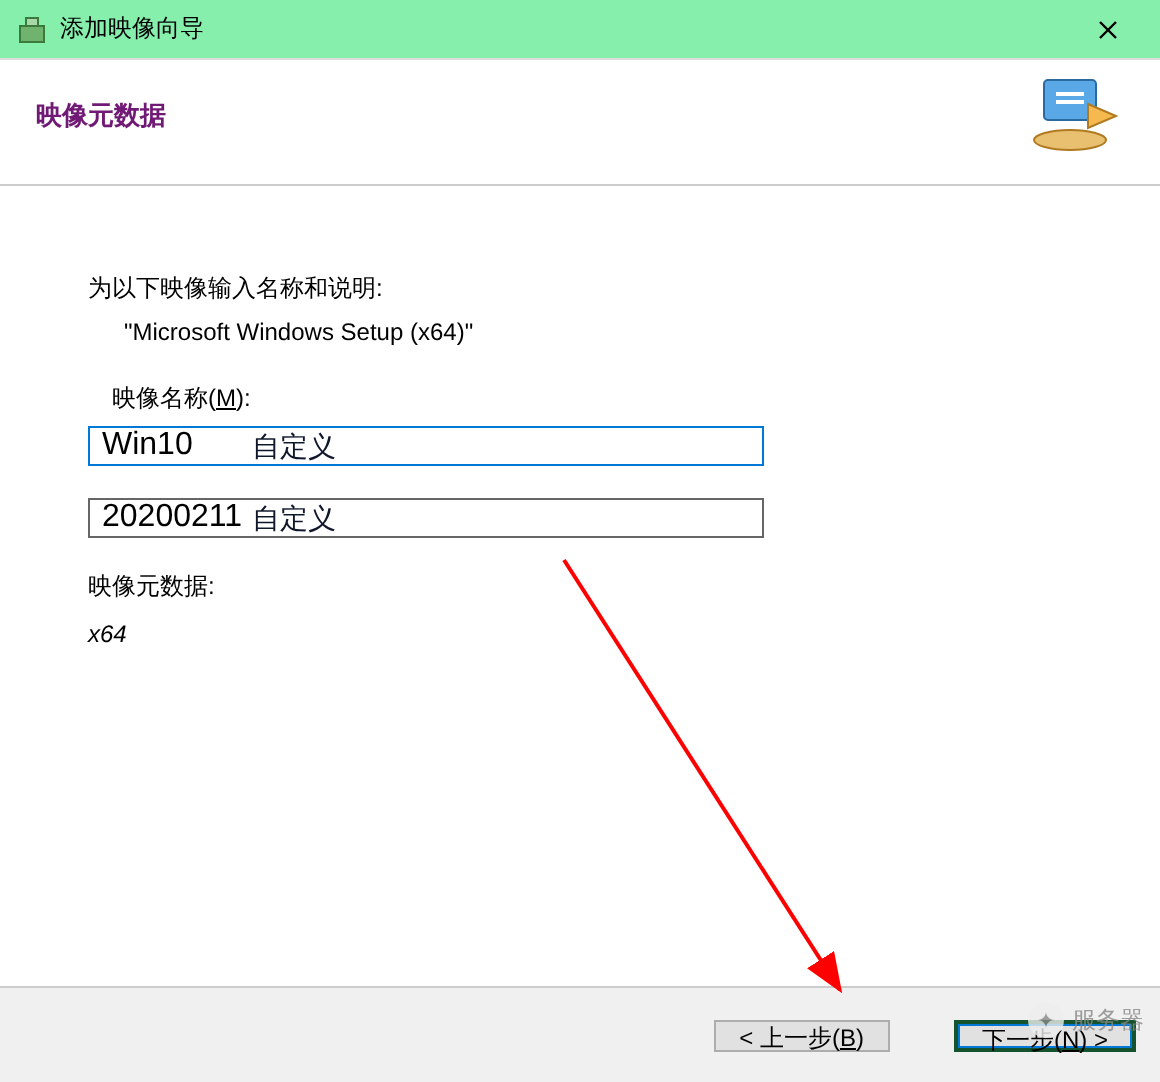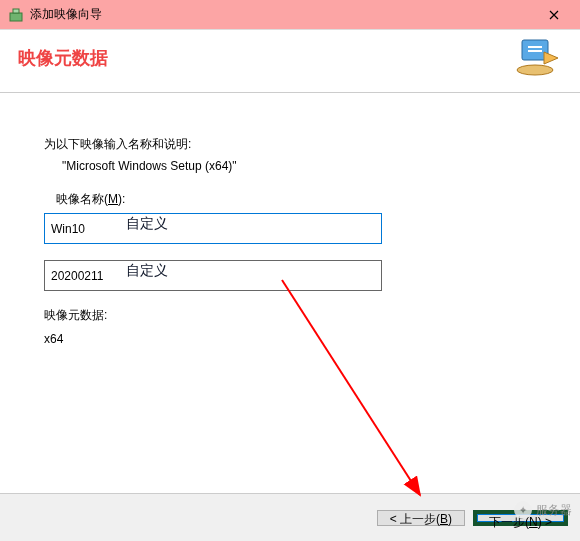--- a/index.html
+++ b/index.html
@@ -11,21 +11,21 @@
     width: 580px;
     height: 541px;
     overflow: hidden;
     position: relative;
   }
   .titlebar {
     height: 30px;
     display: flex;
     align-items: center;
     padding: 0 4px 0 8px;
-    background: #fca5a5;
+    background: #86efac;
     border-bottom: 1px solid #ddd;
   }
   .titlebar .app-icon {
     width: 16px; height: 16px; margin-right: 6px;
     display: inline-flex; align-items: center; justify-content: center;
   }
   .titlebar .title { flex: 1; color: #000; }
   .titlebar .close {
     width: 45px; height: 28px;
     display: flex; align-items: center; justify-content: center;
@@ -34,56 +34,56 @@
 
   .header {
     display: flex;
     align-items: center;
     padding: 8px 16px 14px 18px;
     border-bottom: 1px solid #ccc;
     background: #fff;
   }
   .header-title {
     font-weight: bold;
-    font-size: 18px;
+    font-size: 13px;
     flex: 1;
-    color: #ef4444;
+    color: #701a75;
   }
   .header-icon { width: 50px; height: 40px; }
 
   .content {
     padding: 18px 44px 10px 44px;
     color: #000;
   }
   .intro { margin-bottom: 6px; margin-top: 25px; }
   .subintro { margin: 0 0 18px 18px; }
   .label { margin-bottom: 5px; padding-left: 12px; }
   .label .ul { text-decoration: underline; }
   .fieldrow { position: relative; margin-bottom: 16px; }
   input.text {
     width: 338px;
-    height: 31px;
+    height: 20px;
     border: 1px solid #0078d7;
     padding: 2px 6px;
     font-family: inherit;
-    font-size: 12px;
+    font-size: 16px;
     outline: none;
   }
   input.text.desc { border: 1px solid #666; }
   .annot {
     position: absolute;
     left: 82px;
     top: 2px;
     color: #0f172a;
     font-size: 14px;
     font-weight: normal;
     pointer-events: none;
   }
   .archlabel { margin-top: 6px; margin-bottom: 8px; }
-  .archval { margin-left: 0; }
+  .archval { margin-left: 0; font-style: italic; }
 
   .footer {
     position: absolute;
     left: 0; right: 0; bottom: 0;
     height: 48px;
     border-top: 1px solid #ccc;
     background: #f0f0f0;
     display: flex;
     align-items: center;
     justify-content: flex-end;
@@ -93,21 +93,21 @@
   button.win {
     height: 16px;
     min-width: 88px;
     padding: 0 12px;
     background: #e1e1e1;
     border: 1px solid #adadad;
     font-family: inherit;
     font-size: 12px;
     cursor: pointer;
   }
-  button.win.default { border: 4px solid #14532d; box-shadow: inset 0 0 0 1px #0078d7; }
+  button.win.default { border: 2px solid #14532d; box-shadow: inset 0 0 0 1px #0078d7; margin-left: 24px; }
   button.win .ul { text-decoration: underline; }
 
   .watermark {
     position: absolute;
     right: 8px; bottom: 22px;
     display: flex; align-items: center; gap: 4px;
     color: #888; font-size: 12px;
     opacity: 0.8;
   }
   .watermark .wicon {

